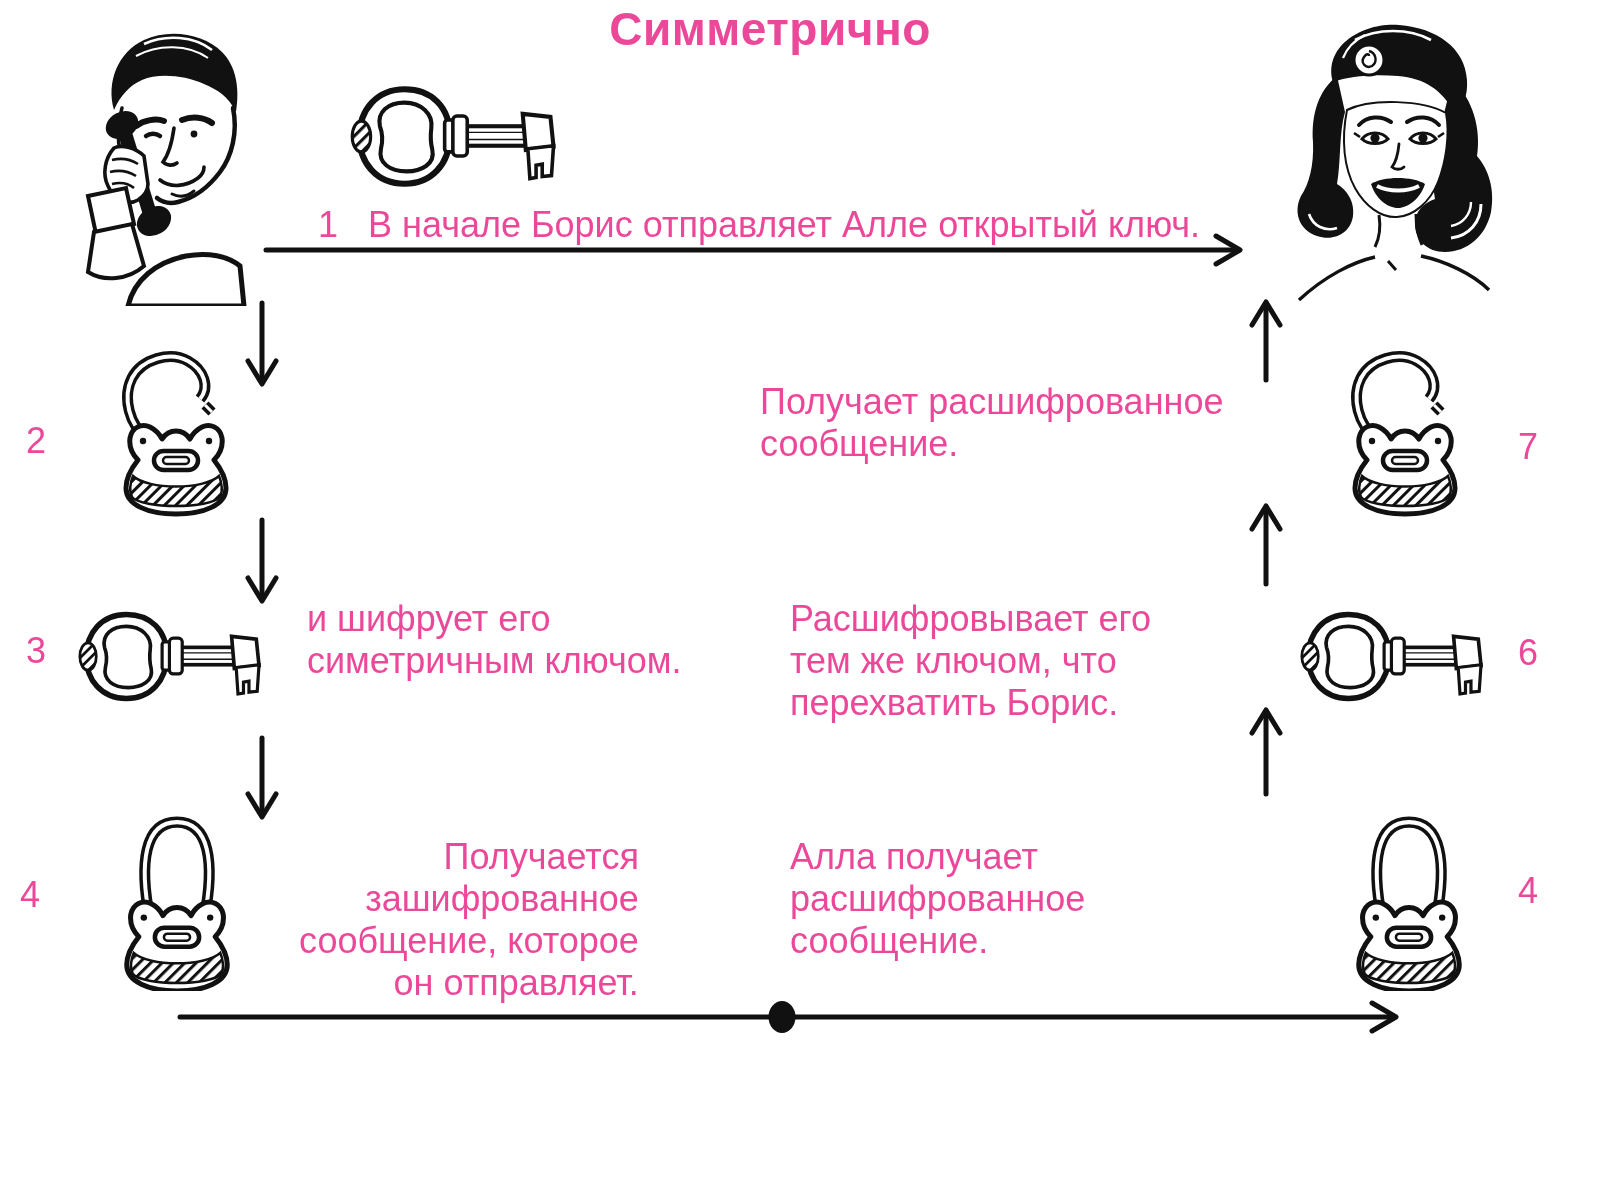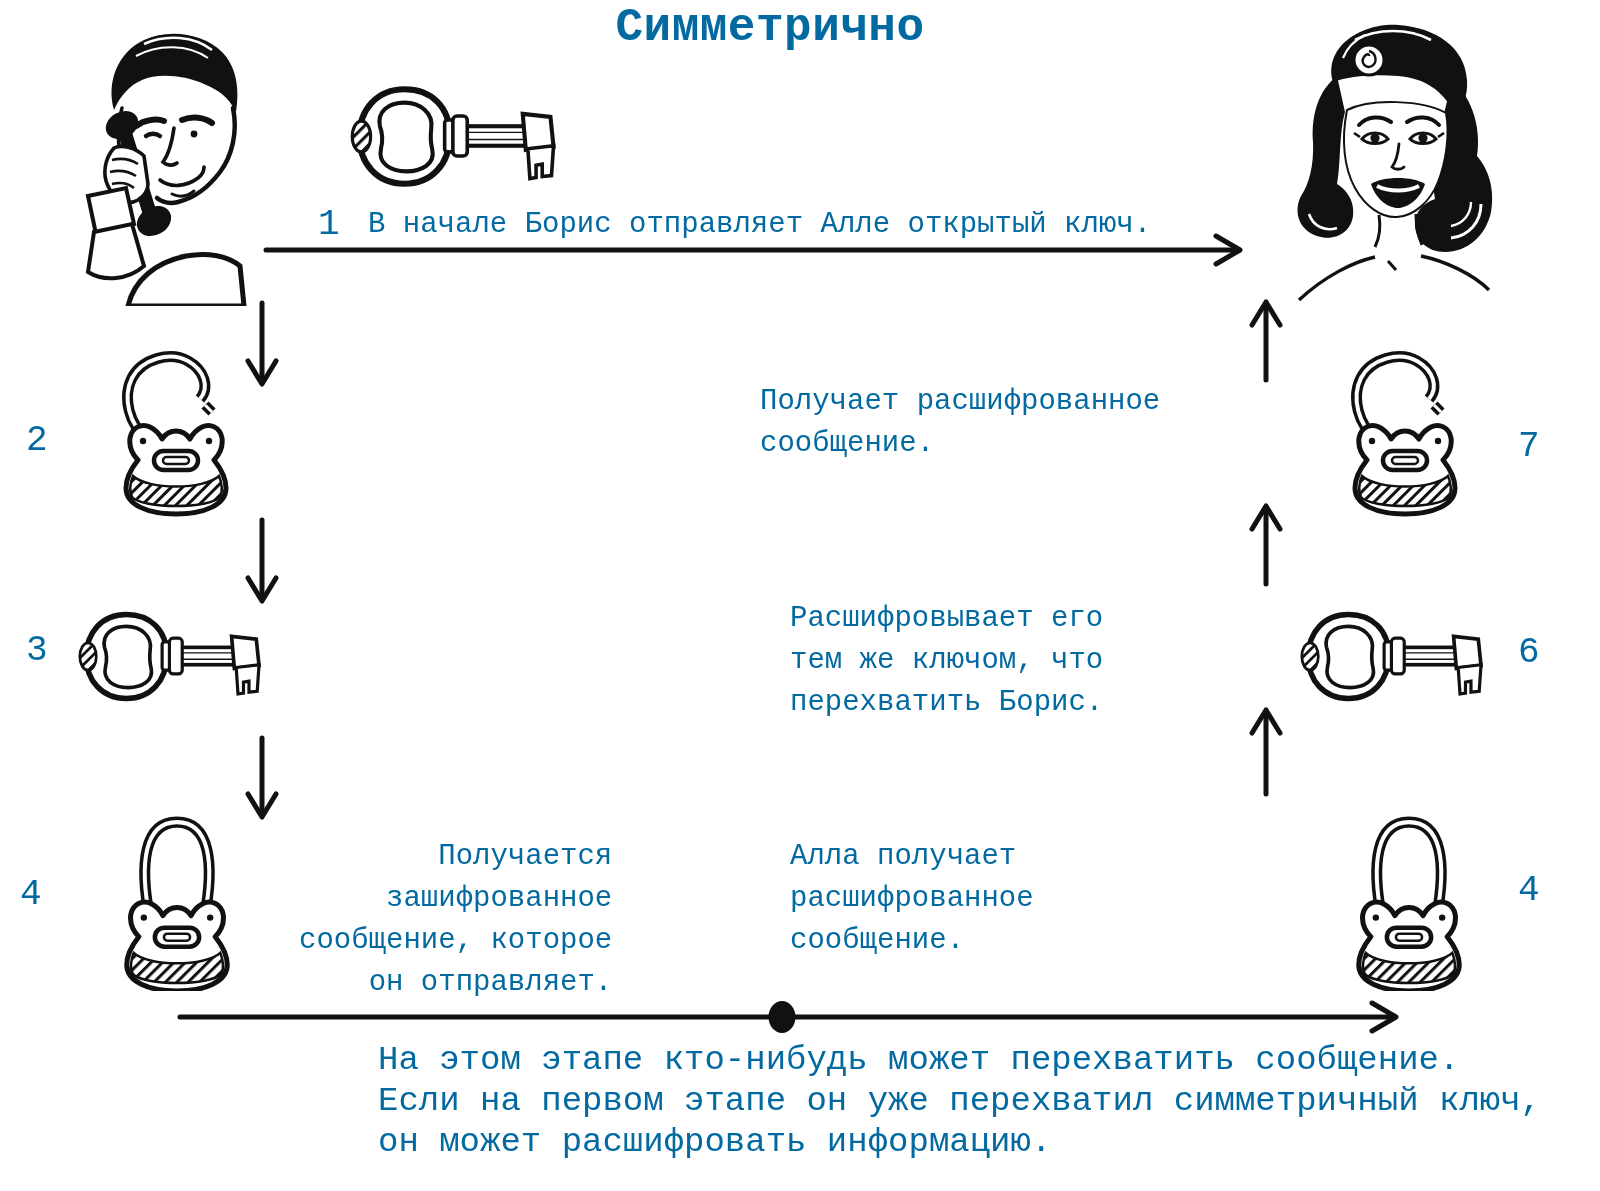--- a/index.html
+++ b/index.html
@@ -1,23 +1,23 @@
 <!DOCTYPE html>
 <html lang="ru"><head>
 <meta charset="utf-8">
 <title>diagram</title>
 <style>
   html,body{margin:0;padding:0;background:#fff;}
   .canvas{
     position:relative;width:1600px;height:1185px;background:#ffffff;
-    font-family:Liberation Mono, monospace;color:#0369a1;overflow:hidden;
+    font-family:Liberation Sans, sans-serif;color:#ec4899;overflow:hidden;
   }
   .abs{position:absolute;}
   .title{font-size:46px;font-weight:700;text-align:center;letter-spacing:.5px;}
-  .step-text{font-size:29px;line-height:42px;white-space:pre-line;}
+  .step-text{font-size:36px;line-height:42px;white-space:pre-line;}
   .step-text.right{}
   .num{font-size:36px;}
   .footnote{font-size:34px;line-height:41px;white-space:pre-line;}
   svg.icon{position:absolute;display:block;}
   svg.overlay{position:absolute;left:0;top:0;pointer-events:none;}
 </style>
 </head>
 <body>
 
 <svg width="0" height="0" style="position:absolute" aria-hidden="true">
@@ -176,20 +176,22 @@
 
   <div class="abs num" style="left:26px;top:420px;">2</div>
   <svg class="icon" style="left:116px;top:348px;" width="120" height="170" viewBox="0 0 120 170">
     <use href="#sym-padlock-open" xlink:href="#sym-padlock-open"></use>
   </svg>
 
   <div class="abs num" style="left:26px;top:630px;">3</div>
   <svg class="icon" style="left:78px;top:606px;" width="192" height="101" viewBox="0 0 210 110">
     <use href="#sym-key" xlink:href="#sym-key"></use>
   </svg>
+  <div class="abs step-text" style="left:307px;top:598px;">и шифрует его
+симетричным ключом.</div>
 
   <div class="abs num" style="left:20px;top:874px;">4</div>
   <svg class="icon" style="left:116px;top:798px;" width="122" height="193" viewBox="0 0 120 192">
     <use href="#sym-padlock-closed" xlink:href="#sym-padlock-closed"></use>
   </svg>
   <div class="abs step-text" style="left:299px;top:836px;text-align:right;">Получается
 зашифрованное
 сообщение, которое
 он отправляет.</div>
 
@@ -209,17 +211,14 @@
   <div class="abs num" style="left:1518px;top:632px;">6</div>
 
   <div class="abs step-text right" style="left:790px;top:836px;width:452px;">Алла получает
 расшифрованное
 сообщение.</div>
   <svg class="icon" style="left:1348px;top:798px;" width="122" height="193" viewBox="0 0 120 192">
     <use href="#sym-padlock-closed" xlink:href="#sym-padlock-closed"></use>
   </svg>
   <div class="abs num" style="left:1518px;top:870px;">4</div>
 
-  <div class="abs footnote" style="left:378px;top:1040px;">На этом этапе кто-нибудь может перехватить сообщение.
-Если на первом этапе он уже перехватил симметричный ключ,
-он может расшифровать информацию.</div>
 
 </div>
 
 </body></html>

